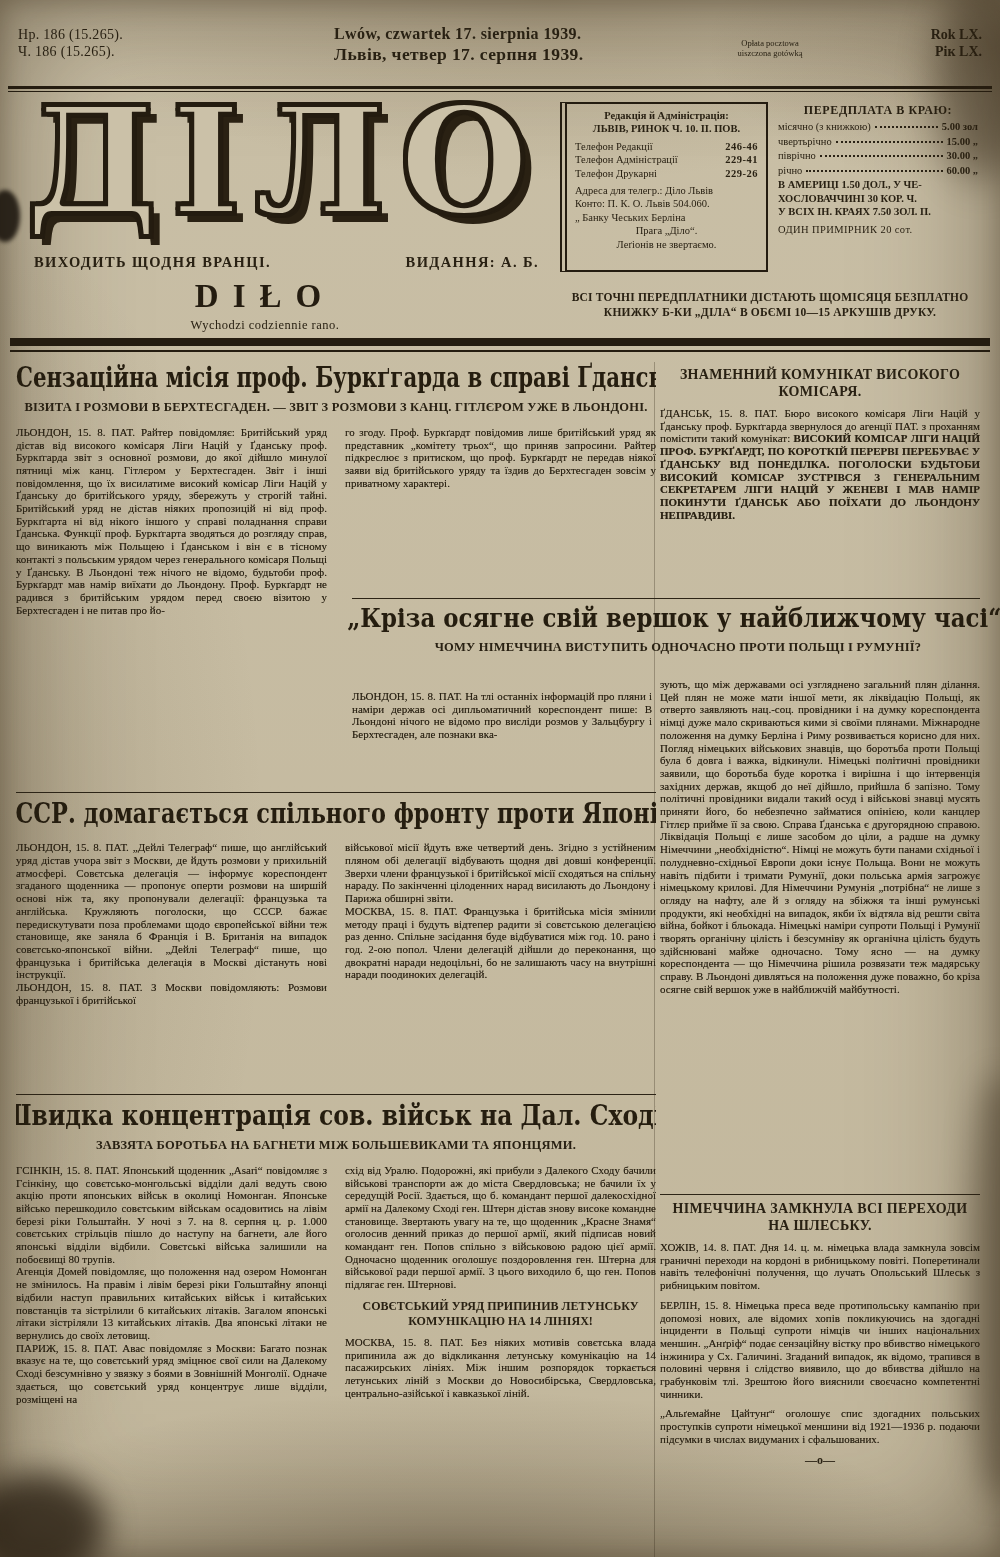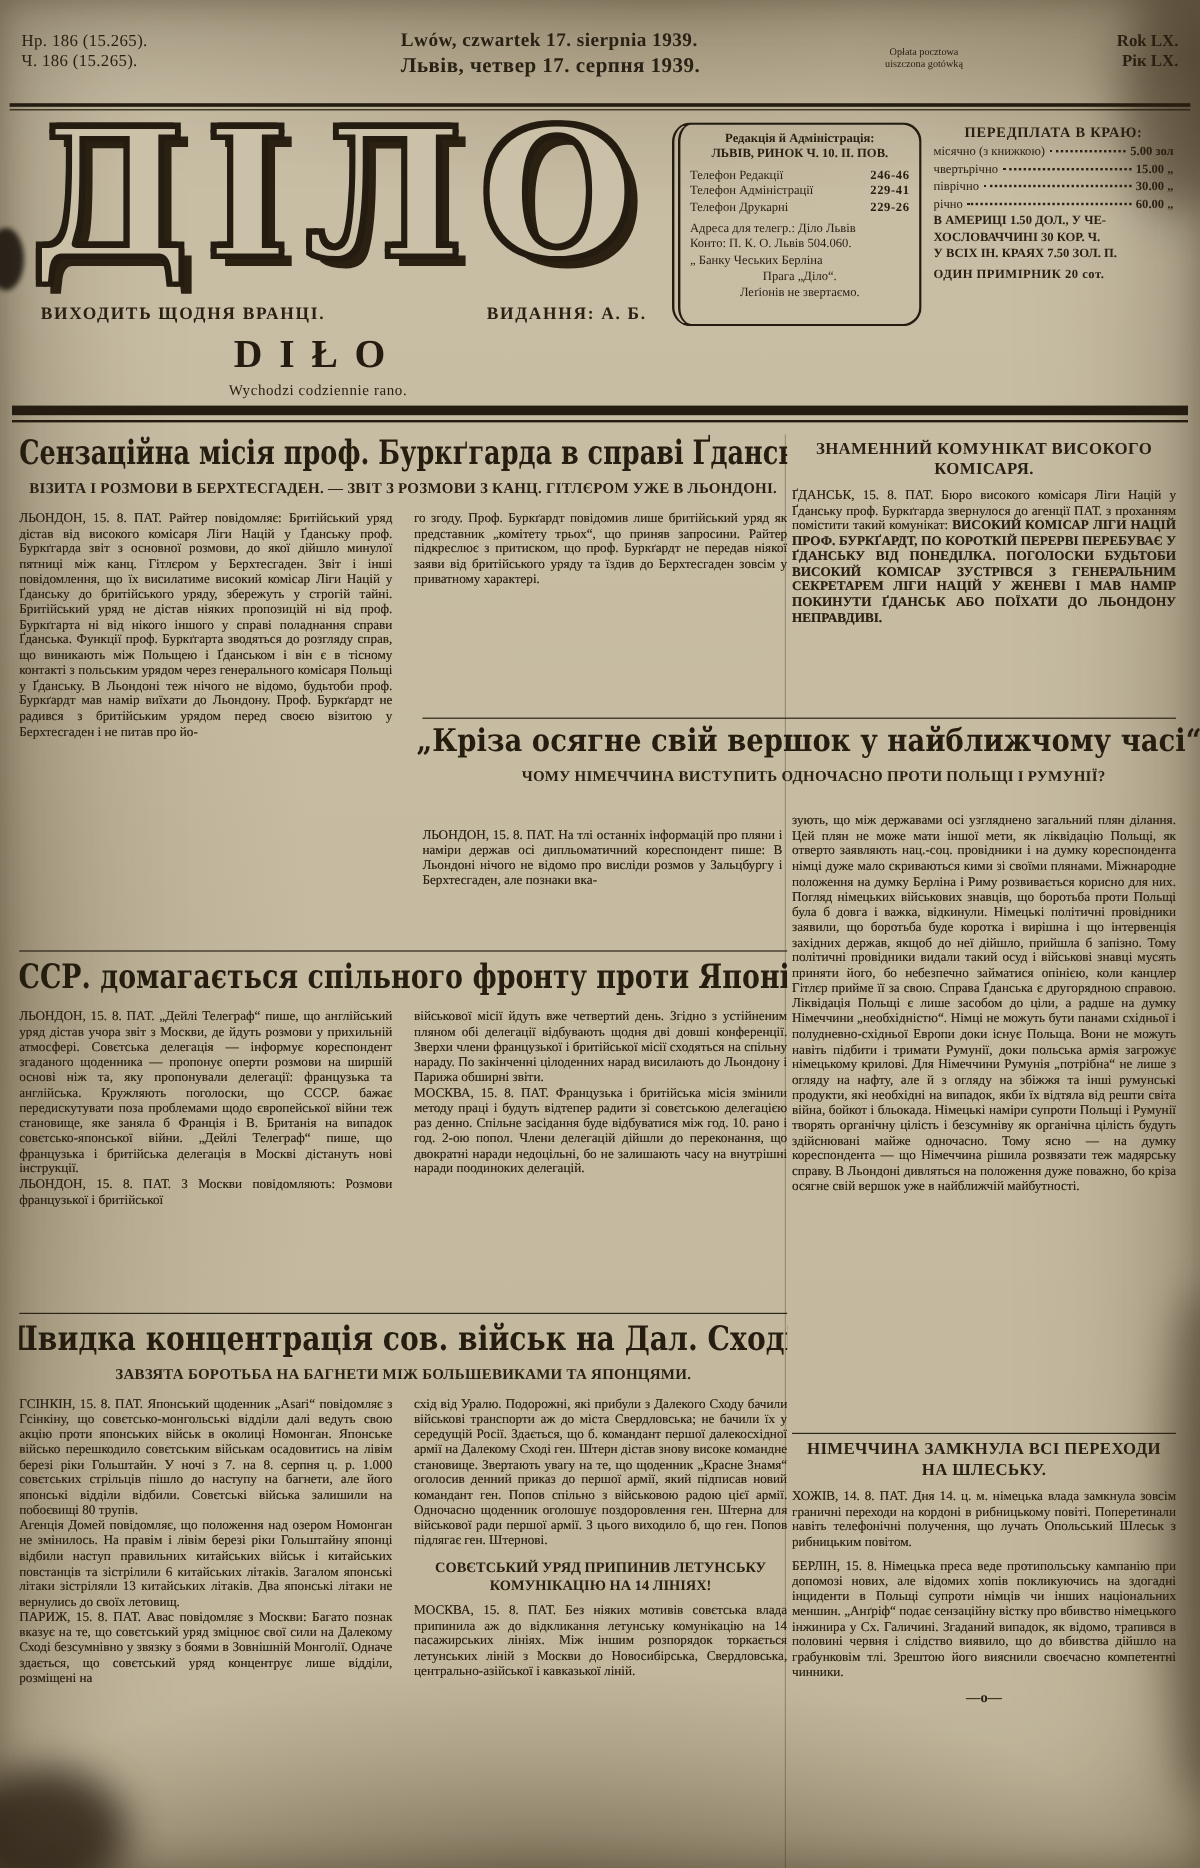--- a/index.html
+++ b/index.html
@@ -41,34 +41,34 @@
     font-family:"DejaVu Serif",serif; font-weight:bold; font-size:148px; line-height:1.05; letter-spacing:14px;
     color:#cbc1a8; -webkit-text-stroke:4px #241c10;
     text-shadow:-3px -3px 0 #241c10, 3px -3px 0 #241c10, -3px 3px 0 #241c10, 3px 3px 0 #241c10,
                  9px 9px 0 #2a2113; }
   .tagline-row { position:absolute; left:34px; top:254px; width:505px; display:flex; justify-content:space-between;
     font-weight:bold; font-size:14.5px; letter-spacing:1.4px; }
   .latin-title { position:absolute; left:30px; top:278px; width:470px; text-align:center; margin:0;
     font-weight:bold; font-size:33px; letter-spacing:14px; color:#241c10; }
   .latin-tagline { position:absolute; left:30px; top:318px; width:470px; text-align:center; font-size:12.5px; letter-spacing:.5px; }
 
-  .infobox { position:absolute; font-size:10.5px; line-height:13.4px;border-radius:16px; }
+  .infobox { position:absolute; font-size:10.5px; line-height:13.4px; }
   .admin-box { left:560px; top:102px; width:208px; height:170px;
     border:2px solid #241c10; border-left:7px double #241c10; padding:5px 8px; }
   .admin-title { text-align:center; font-weight:bold; }
   .kv { display:flex; justify-content:space-between; }
   .kv b { letter-spacing:.5px; }
   .admin-gap { height:4px; }
   .sub-box { left:776px; top:102px; width:204px; height:170px; padding:2px 2px; }
   .sub-title { text-align:center; font-weight:bold; font-size:12px; letter-spacing:.6px; margin-bottom:3px; }
   .leader-row { display:flex; align-items:baseline; margin:1px 0; }
   .leader { flex:1; border-bottom:2px dotted #2a2215; margin:0 4px; transform:translateY(-2px); }
   .leader-value { font-weight:bold; }
   .sub-bold { font-weight:bold; line-height:13.6px; }
-  .sub-single { font-weight:bold; margin-top:4px; letter-spacing:.4px; }
+  .sub-single { font-weight:normal; margin-top:4px; letter-spacing:.4px; }
   .note { position:absolute; left:560px; top:290px; width:420px; font-weight:bold; font-size:11.5px; line-height:15px;
     text-align:center; white-space:pre-line; letter-spacing:.2px; }
 
   .main-divider { position:absolute; left:10px; right:10px; top:338px; height:8px; background:#241c10; }
   .main-divider-line { position:absolute; left:10px; right:10px; top:350px; border-top:2px solid #241c10; }
 
   
   .rule { position:absolute; border-top:1.5px solid #2c2416; }
   .rule-kriza { left:352px; top:598px; width:628px; }
   .rule-cccp { left:16px; top:792px; width:640px; }
@@ -181,20 +181,22 @@
       <span>річно</span>
       <span class="leader"></span>
       <span class="leader-value">60.00 „</span>
     </div>
     <div class="sub-bold">В АМЕРИЦІ 1.50 ДОЛ., У ЧЕ-</div>
     <div class="sub-bold">ХОСЛОВАЧЧИНІ 30 КОР. Ч.</div>
     <div class="sub-bold">У ВСІХ ІН. КРАЯХ 7.50 ЗОЛ. П.</div>
     <div class="sub-single">ОДИН ПРИМІРНИК 20 сот.</div>
   </section>
 
+  <div class="note">ВСІ ТОЧНІ ПЕРЕДПЛАТНИКИ ДІСТАЮТЬ ЩОМІСЯЦЯ БЕЗПЛАТНО
+КНИЖКУ Б-КИ „ДІЛА“ В ОБЄМІ 10—15 АРКУШІВ ДРУКУ.</div>
 
   <div class="main-divider"></div>
   <div class="main-divider-line"></div>
   <div class="vrule-main"></div>
 
   <section class="article a1">
     <h2 class="hxl"><span class="squeeze" style="--sx:.76">Сензаційна місія проф. Буркґгарда в справі Ґданська</span></h2>
     <div class="subhead">ВІЗИТА І РОЗМОВИ В БЕРХТЕСГАДЕН. — ЗВІТ З РОЗМОВИ З КАНЦ. ГІТЛЄРОМ УЖЕ В ЛЬОНДОНІ.</div>
     <div class="cols">
       <div class="col bodytext">ЛЬОНДОН, 15. 8. ПАТ. Райтер повідомляє: Бритійський уряд дістав від високого комісаря Ліги Націй у Ґданську проф. Буркґгарда звіт з основної розмови, до якої дійшло минулої пятниці між канц. Гітлєром у Берхтесгаден. Звіт і інші повідомлення, що їх висилатиме високий комісар Ліги Націй у Ґданську до бритійського уряду, збережуть у строгій тайні. Бритійський уряд не дістав ніяких пропозицій ні від проф. Буркґгарта ні від нікого іншого у справі поладнання справи Ґданська. Функції проф. Буркґгарта зводяться до розгляду справ, що виникають між Польщею і Ґданськом і він є в тісному контакті з польським урядом через генерального комісаря Польщі у Ґданську. В Льондоні теж нічого не відомо, будьтоби проф. Буркґардт мав намір виїхати до Льондону. Проф. Буркґардт не радився з бритійським урядом перед своєю візитою у Берхтесгаден і не питав про йо-</div>
@@ -246,20 +248,21 @@
         <div class="bodytext">МОСКВА, 15. 8. ПАТ. Без ніяких мотивів совєтська влада припинила аж до відкликання летунську комунікацію на 14 пасажирських лініях. Між іншим розпорядок торкається летунських ліній з Москви до Новосибірська, Свердловська, центрально-азійської і кавказької ліній.</div>
       </div>
     </div>
   </section>
 
   <div class="rule rule-shlesk"></div>
   <section class="article a-shlesk">
     <h3 class="hsm">НІМЕЧЧИНА ЗАМКНУЛА ВСІ ПЕРЕХОДИ НА ШЛЕСЬКУ.</h3>
     <p class="bodytext">ХОЖІВ, 14. 8. ПАТ. Дня 14. ц. м. німецька влада замкнула зовсім граничні переходи на кордоні в рибницькому повіті. Поперетинали навіть телефонічні получення, що лучать Опольський Шлеськ з рибницьким повітом.</p>
     <p class="bodytext">БЕРЛІН, 15. 8. Німецька преса веде протипольську кампанію при допомозі нових, але відомих хопів покликуючись на здогадні інциденти в Польщі супроти німців чи інших національних меншин. „Анґріф“ подає сензаційну вістку про вбивство німецького інжинира у Сх. Галичині. Згаданий випадок, як відомо, трапився в половині червня і слідство виявило, що до вбивства дійшло на грабунковім тлі. Зрештою його вияснили своєчасно компетентні чинники.</p>
+    <p class="bodytext">„Альґемайне Цайтунґ“ оголошує спис здогадних польських проступків супроти німецької меншини від 1921—1936 р. подаючи підсумки в числах видуманих і сфальшованих.</p>
     <div class="endmark">—о—</div>
   </section>
 
   <div class="stain stain-left"></div>
   <div class="stain stain-bl"></div>
   <div class="stain stain-tr"></div>
   <div class="stain stain-br"></div>
 </div>
 
 </body></html>

